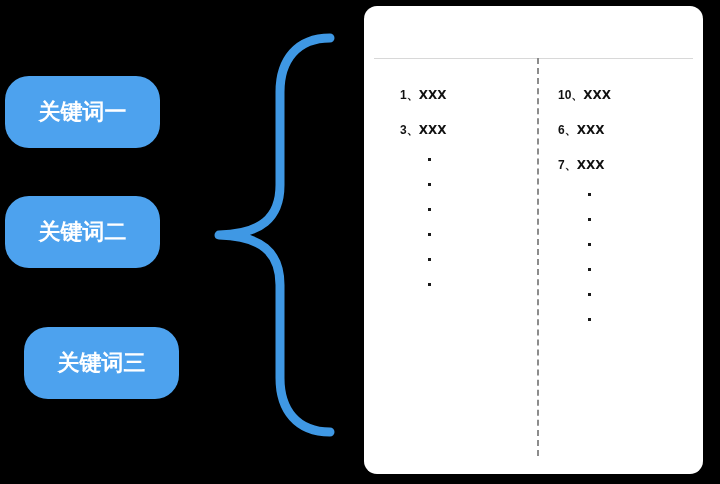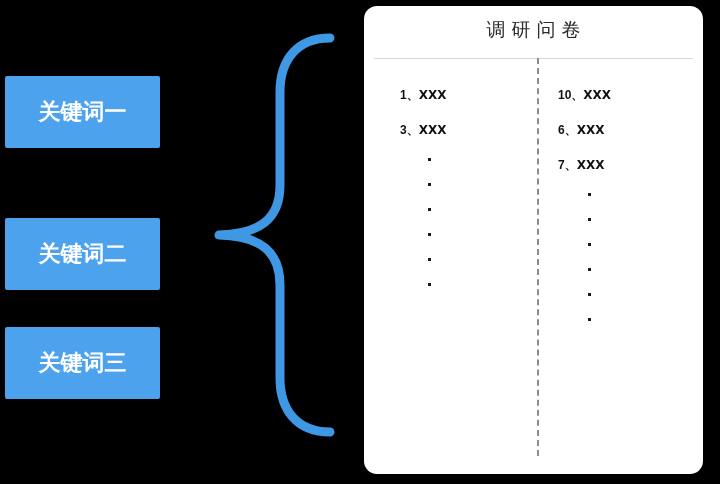--- a/index.html
+++ b/index.html
@@ -23,38 +23,38 @@
     height: 484px;
     background: #000000;
   }
 
   
   .keyword-box {
     position: absolute;
     left: 5px;
     width: 155px;
     height: 72px;
-    border-radius: 2px;
+    border-radius: 24px;
     background: #4da2ee;
     box-shadow: 0 2px 5px rgba(0,0,0,0.55);
     display: flex;
     align-items: center;
     justify-content: center;
   }
   .keyword-box .kw-label {
     color: #ffffff;
     font-size: 22px;
     font-weight: bold;
     letter-spacing: 0px;
     line-height: 1;
     white-space: nowrap;
   }
   #kw-0 { top: 76px; }
-  #kw-1 { top: 218px; }
-  #kw-2 { top: 327px; }
+  #kw-1 { top: 196px; }
+  #kw-2 { top: 327px; margin-left: 19px; }
 
   
   #brace-wrap {
     position: absolute;
     left: 205px;
     top: 20px;
     width: 145px;
     height: 430px;
   }
   #brace-wrap svg { display: block; }
@@ -153,21 +153,20 @@
                L 75 165
                C 75 198, 56 214, 14 215
                C 56 216, 75 232, 75 265
                L 75 358
                C 75 390, 92 412, 125 412" fill="none" stroke="#3f98e4" stroke-width="9" stroke-linecap="round" stroke-linejoin="round"></path>
     </svg>
   </div>
 
   <div id="card">
 
-    <div id="card-title">调研问卷</div>
     <div id="title-rule"></div>
     <div id="col-divider"></div>
 
     <div class="qcol" id="qcol-left">
       <div class="q-item">
         <span class="q-num">1</span><span>、</span><span>XXX</span>
       </div>
       <div class="q-item">
         <span class="q-num">3</span><span>、</span><span>XXX</span>
       </div>

